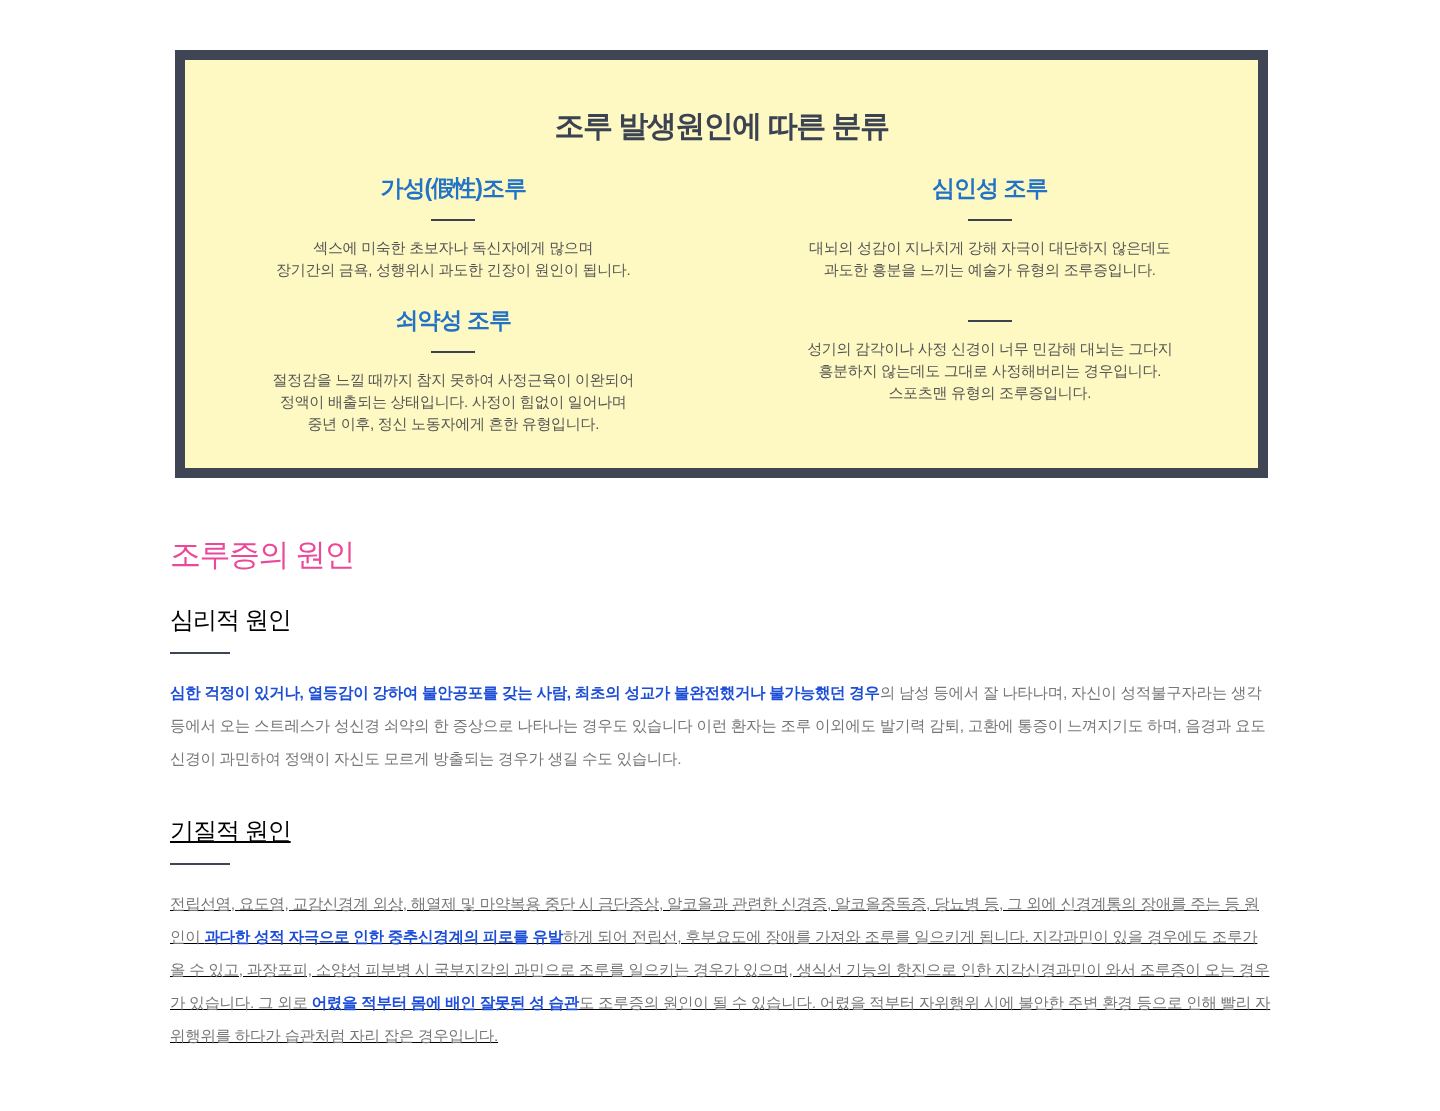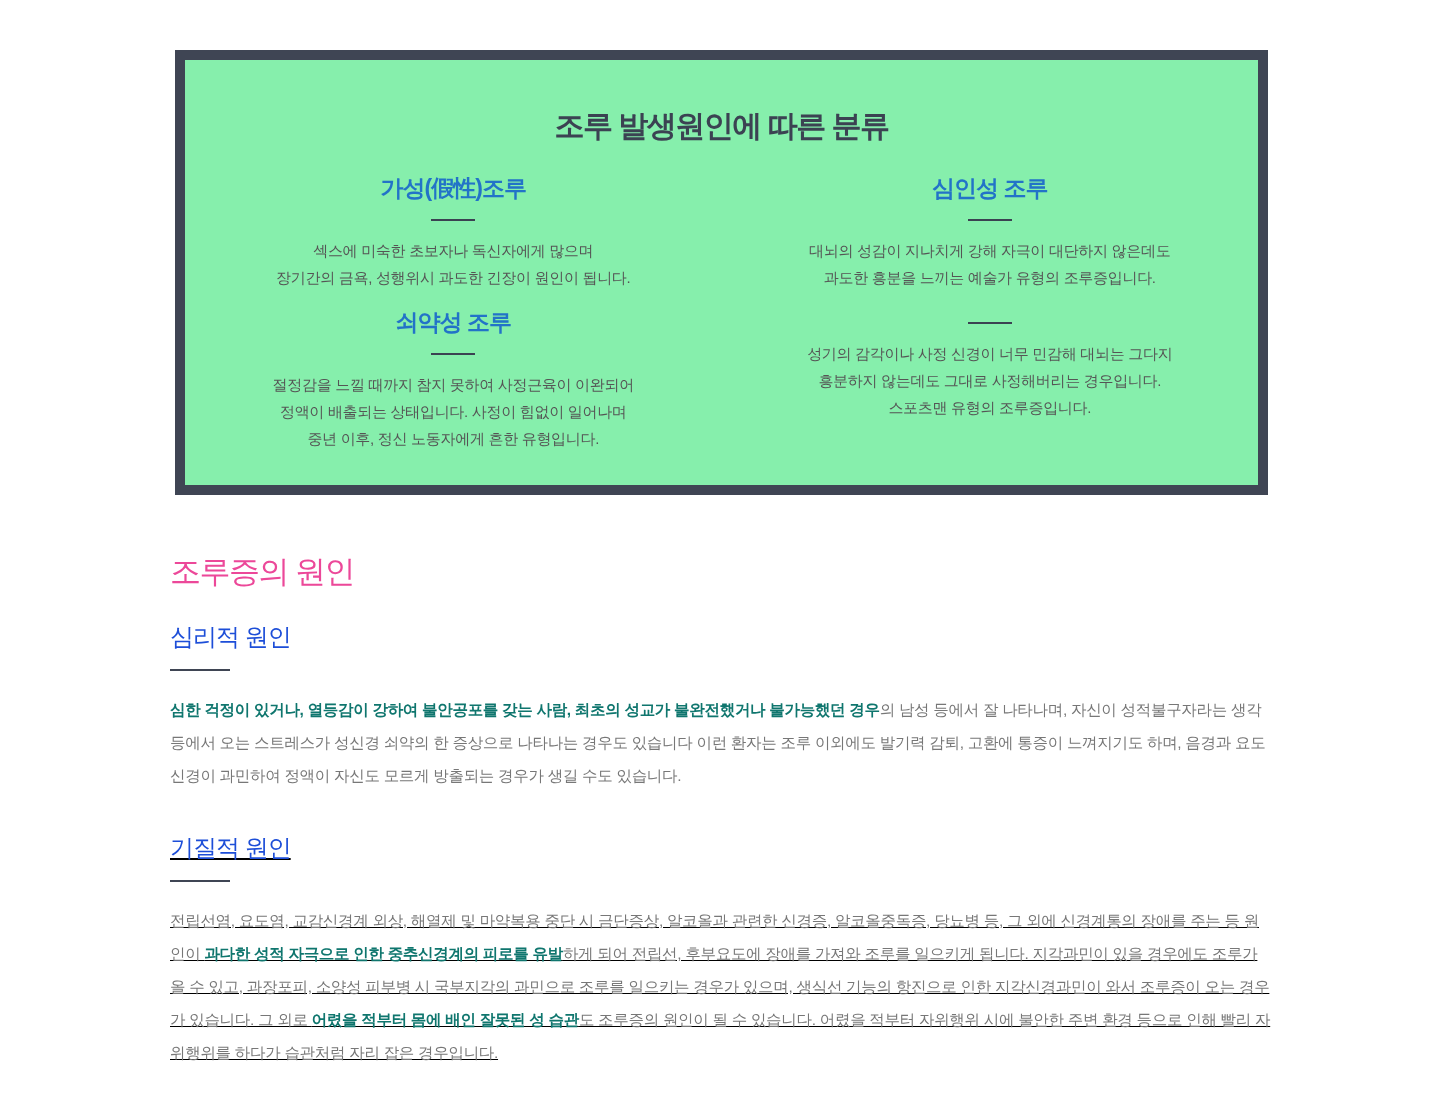--- a/index.html
+++ b/index.html
@@ -9,88 +9,88 @@
     background: #ffffff;
     font-family: "Liberation Sans", "DejaVu Sans", sans-serif;
   }
   .page { width: 1440px; min-height: 1111px; overflow: hidden; }
 
   
   .frame {
     margin: 50px 0 0 175px;
     width: 1093px;
     border: 10px solid #3F4554;
-    background: #86efac;
+    background: #fef9c3;
     padding: 46px 0 33px 0;
   }
   .frame-title {
     margin: 0 0 26px 0;
     text-align: center;
     font-size: 30px;
     font-weight: 800;
     letter-spacing: -1.5px;
     color: #3B4252;
   }
   .grid {
     display: grid;
     grid-template-columns: 1fr 1fr;
-    row-gap: 16px;
+    row-gap: 24px;
   }
   .cell { text-align: center; }
   .cell-head {
     margin: 0;
     font-size: 23px;
     font-weight: 700;
     letter-spacing: -1px;
     color: #2273C8;
   }
   .cell-divider {
     width: 44px; height: 2px;
     background: #3B4252;
     margin: 15px auto 16px auto;
   }
   .cell-text {
     margin: 0;
     font-size: 15px;
-    line-height: 27px;
+    line-height: 22px;
     letter-spacing: -0.3px;
     color: #555555;
   }
 
   
   .causes { margin: 56px 168px 0 170px; padding-bottom: 50px; }
   .causes-title {
     margin: 0;
     font-size: 31px;
     font-weight: 400;
     letter-spacing: -1.5px;
     color: #ec4899;
   }
   .cause { margin-top: 28px; }
   .cause + .cause { margin-top: 40px; text-decoration: underline; }
   .cause-head {
     margin: 0;
     font-size: 24px;
     font-weight: 500;
     letter-spacing: -1px;
-    color: #1d4ed8;
+    color: #000000;
   }
   .cause-divider {
     width: 60px; height: 2px;
     background: #3F4554;
     margin: 16px 0 0 0;
   }
   .para {
     margin: 22px 0 0 0;
     font-size: 15.5px;
     line-height: 33px;
     letter-spacing: -0.3px;
     color: #777777;
   }
-  .para b { font-weight: 700; color: #0f766e; }
+  .para b { font-weight: 700; color: #1d4ed8; }
 </style>
 </head>
 <body>
 
 <div class="page">
 
   <div class="frame">
     <h2 class="frame-title">조루 발생원인에 따른 분류</h2>
 
     <div class="grid">

